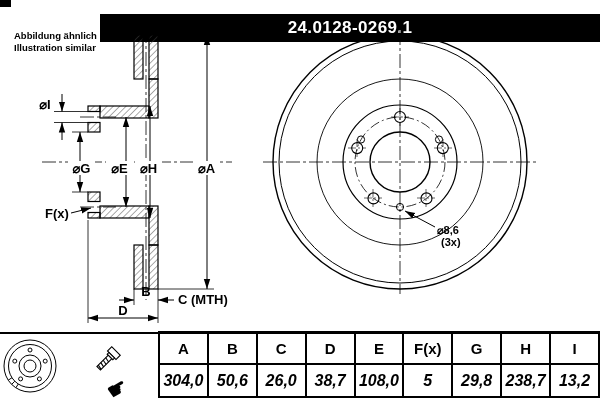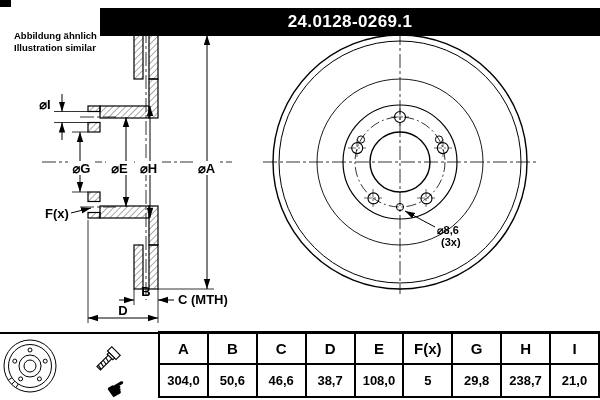--- a/index.html
+++ b/index.html
@@ -1,28 +1,28 @@
 <!DOCTYPE html>
 <html><head>
 <meta charset="utf-8">
 <style>
   html,body{margin:0;padding:0;background:#888;}
   .stage{position:relative;width:600px;height:400px;background:#fff;overflow:hidden;
          font-family:"Liberation Sans",sans-serif;color:#000;}
-  .header-bar{position:absolute;left:100px;top:8px;width:500px;height:28px;background:#000;color:#fff;
+  .header-bar{position:absolute;left:100px;top:14px;width:500px;height:28px;background:#000;color:#fff;
          display:flex;align-items:center;justify-content:center;gap:38px;
          font-weight:700;font-size:17px;letter-spacing:.4px;}
   .corner-mark{position:absolute;left:0;top:0;width:11px;height:7px;background:#000;}
   .note{position:absolute;left:14px;top:30px;font-size:9.5px;line-height:12px;font-weight:bold;}
   svg.drawing{position:absolute;left:0;top:28px;}
   .bottom-rule{position:absolute;left:0;top:332px;width:600px;height:0;border-top:2px solid #000;}
   table.spec{position:absolute;left:158px;top:331px;width:442px;border-collapse:collapse;table-layout:fixed;}
   .spec th,.spec td{border:2px solid #000;text-align:center;vertical-align:middle;padding:0;font-weight:700;}
   .spec th{height:30px;font-size:15px;}
-  .spec td{height:31px;font-size:13px;}
+  .spec td{height:31px;font-size:16px;font-style:italic;}
   svg.icons{position:absolute;left:0;top:335px;}
   svg text{font-family:"Liberation Sans",sans-serif;font-weight:bold;fill:#000;}
   .dl{font-size:13px;text-anchor:middle;}
   .dls{font-size:13px;text-anchor:start;}
   .sl{font-size:11px;text-anchor:start;}
   .cl{stroke:#000;stroke-width:.8;stroke-dasharray:14 3 3 3;fill:none;}
   .tick{stroke:#000;stroke-width:.6;stroke-dasharray:8 2 2 2;fill:none;}
   .part{fill:url(#hp);stroke:#000;stroke-width:1.2;}
   .ol{stroke:#000;stroke-width:1.2;fill:none;}
   .ext{stroke:#000;stroke-width:.8;fill:none;}
@@ -200,24 +200,24 @@
       <th>D</th>
       <th>E</th>
       <th>F(x)</th>
       <th>G</th>
       <th>H</th>
       <th>I</th>
     </tr>
     <tr>
       <td>304,0</td>
       <td>50,6</td>
-      <td>46,6</td>
+      <td>26,0</td>
       <td>38,7</td>
       <td>108,0</td>
       <td>5</td>
       <td>29,8</td>
       <td>238,7</td>
-      <td>21,0</td>
+      <td>13,2</td>
     </tr>
   </tbody>
     </table>
 
 </div>
 
 </body></html>

